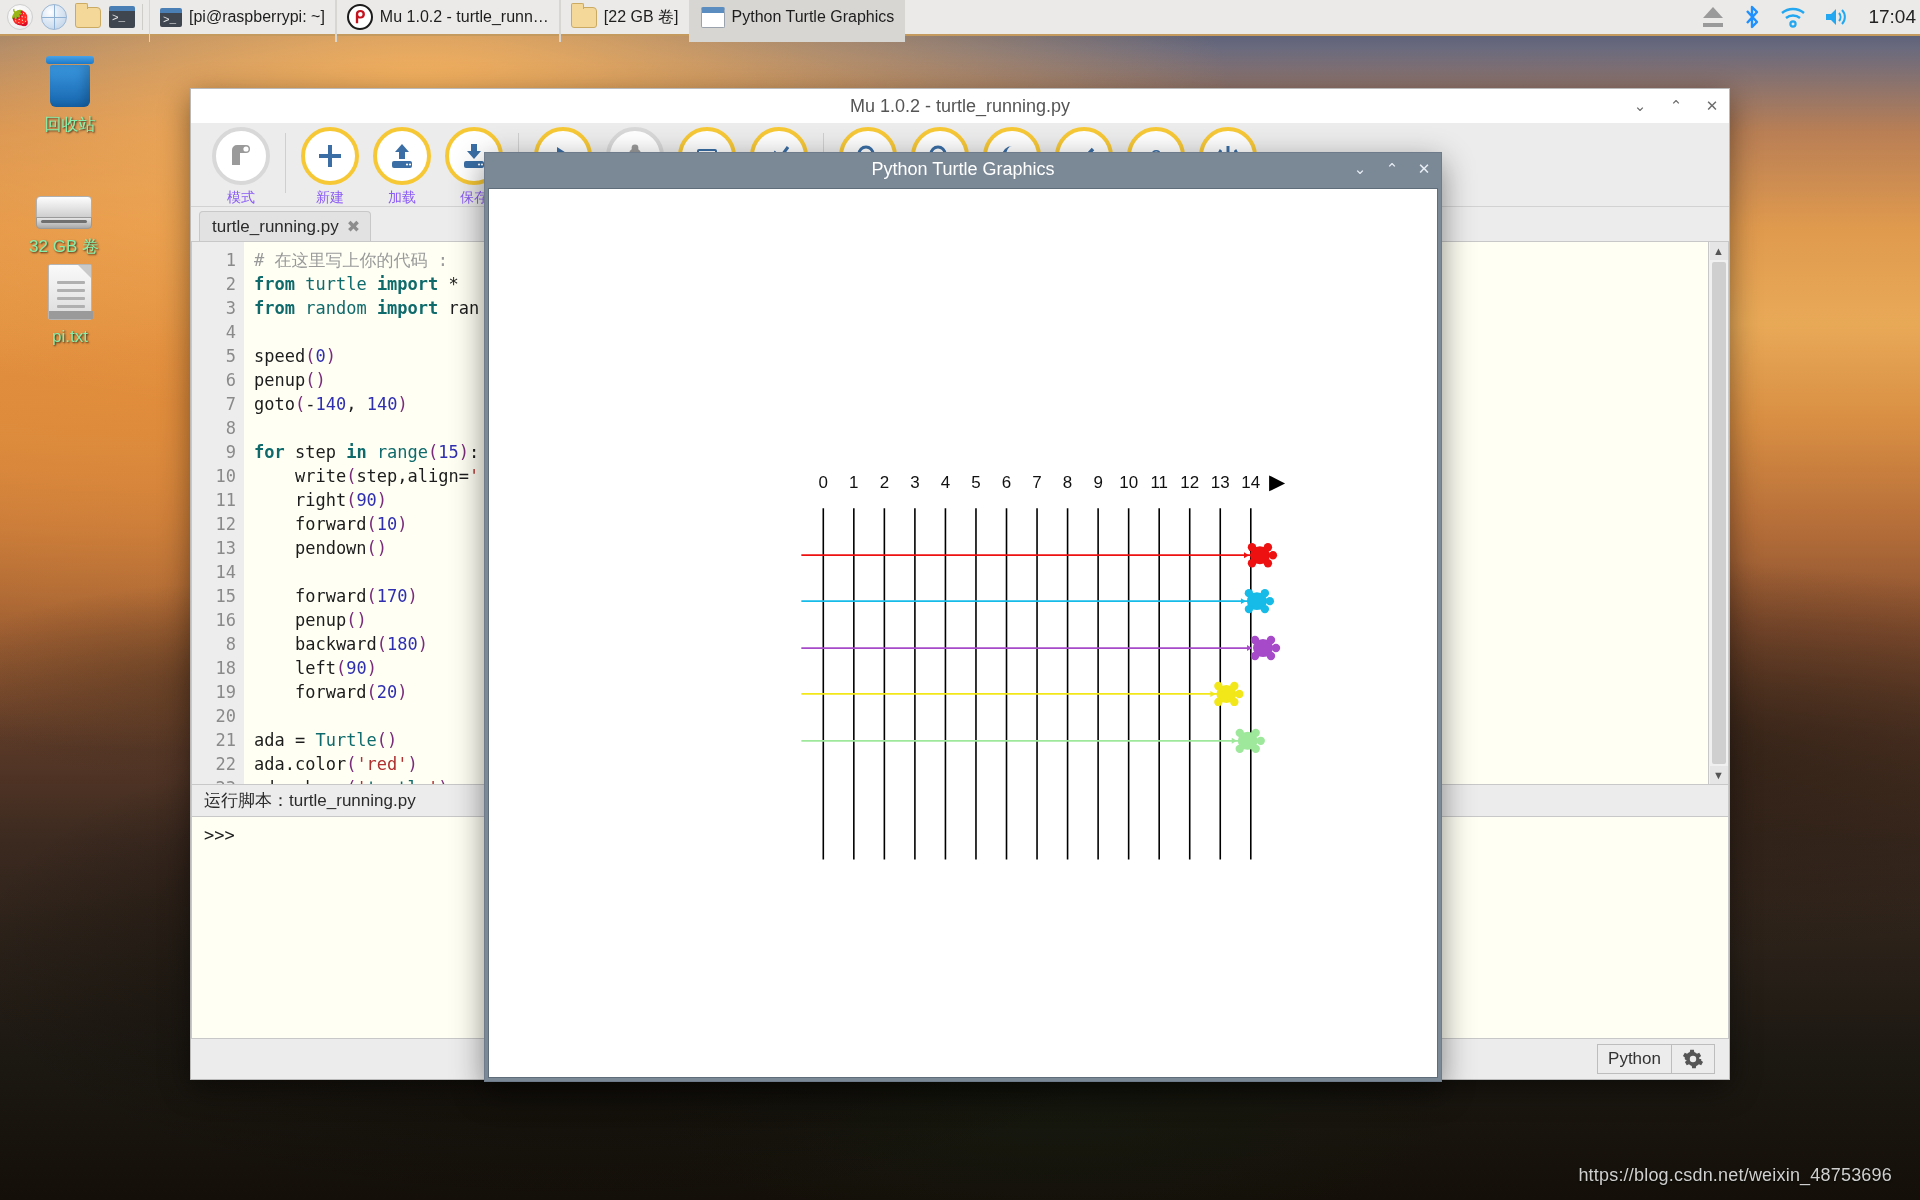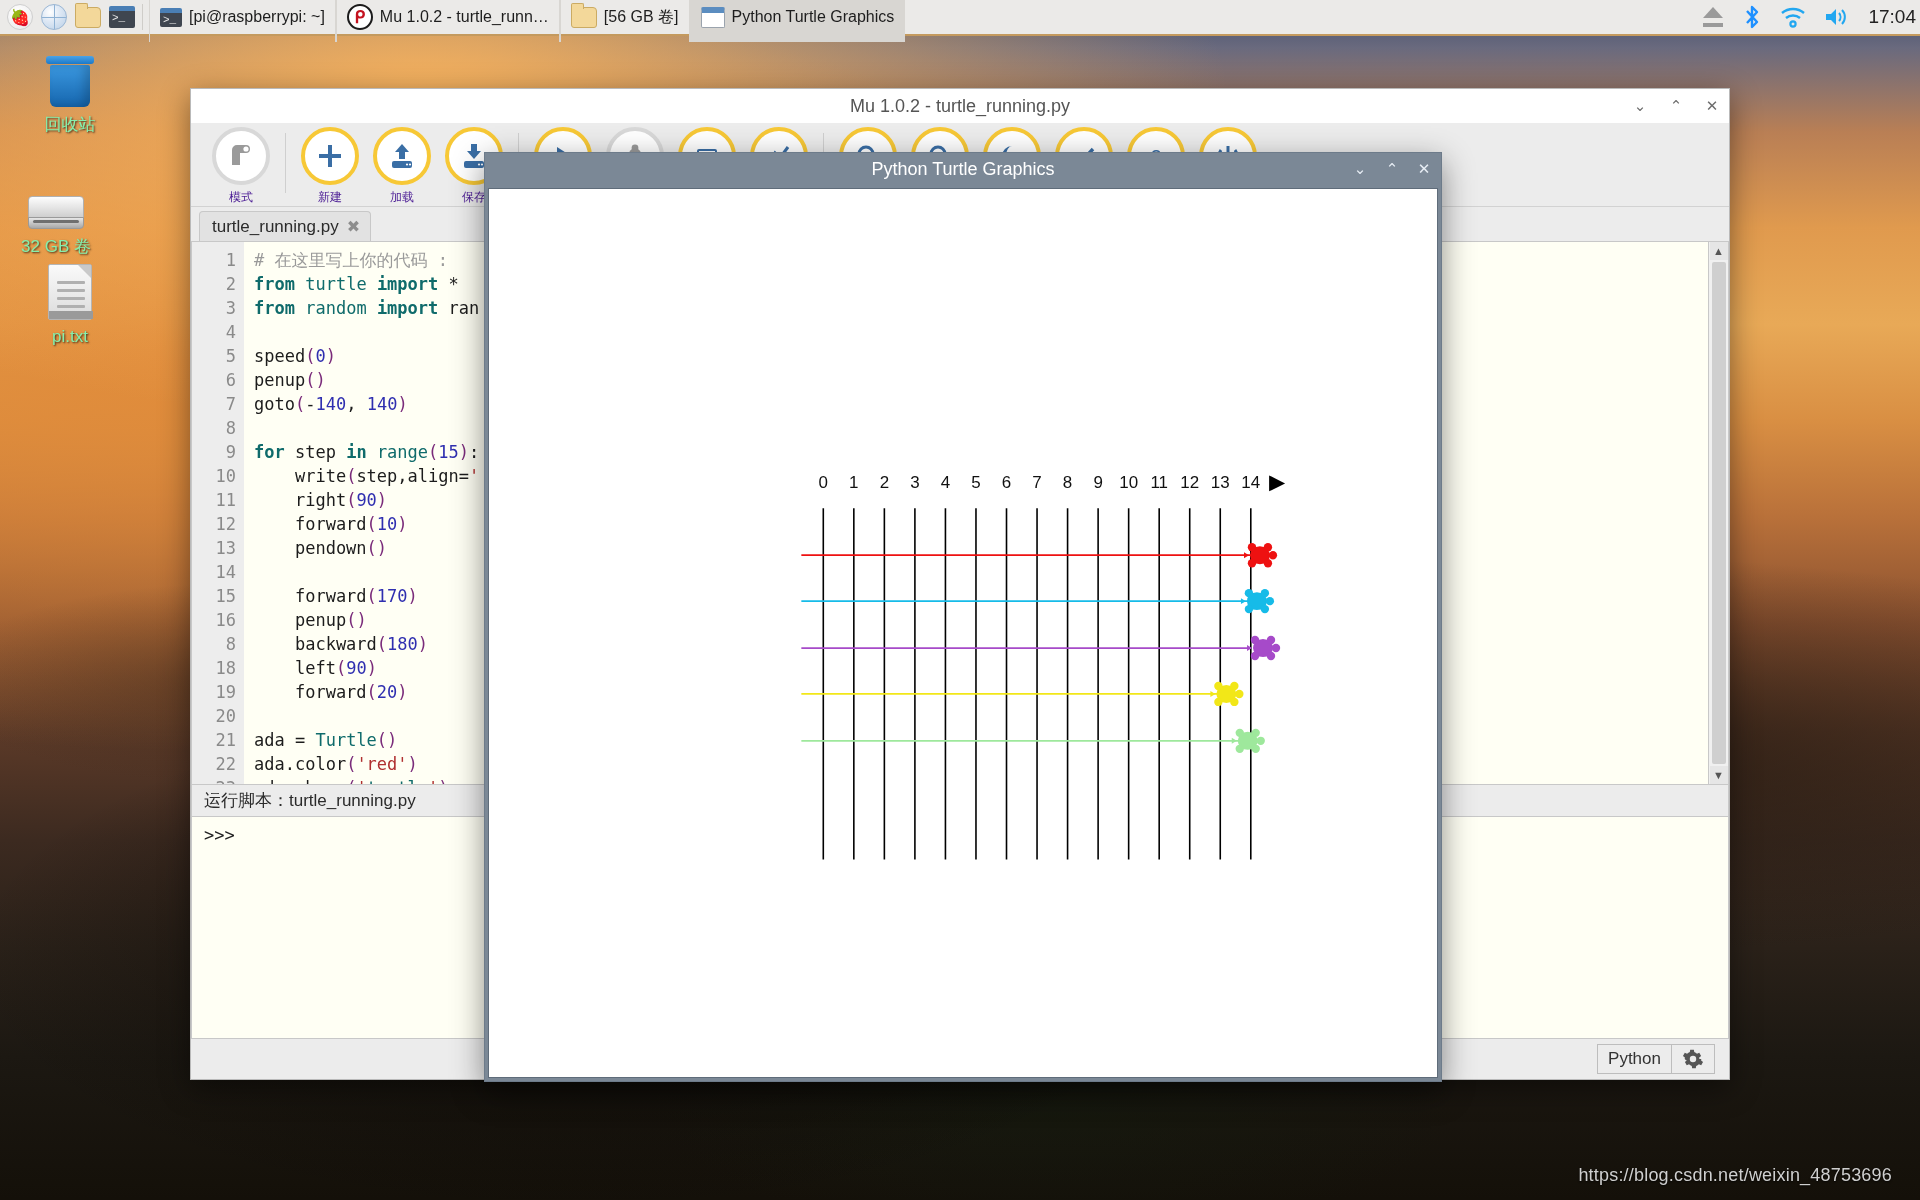--- a/index.html
+++ b/index.html
@@ -136,21 +136,21 @@
     height: 84px; background: #ececec; border-bottom: 1px solid #d2d2d2;
     display: flex; align-items: flex-start; padding: 4px 14px 0 14px; gap: 0; flex: none;
   }
   .tb-btn { width: 72px; display:flex; flex-direction:column; align-items:center; gap:4px; }
   .tb-circle {
     width: 58px; height: 58px; border-radius: 50%; background: #fff;
     border: 4px solid #f7c836; display:flex; align-items:center; justify-content:center;
     color: #3a6ea5;
   }
   .tb-circle.grey { border-color: #d8d8d8; color:#9a9a9a; }
-  .tb-label { font-size: 12px; color: #4c1d95; }
+  .tb-label { font-size: 14px; color: #8b5cf6; }
   .tb-divider { width: 1px; height: 60px; background: #cfcfcf; margin: 6px 8px 0 8px; }
 
   #mu-body { flex: 1; display: flex; flex-direction: column; background:#ececec; min-height:0; }
   #tabstrip { height: 34px; background:#ececec; display:flex; align-items:flex-end; padding-left: 8px; flex:none;}
   .tab {
     height: 30px; background:#e2e2e2; border:1px solid #c8c8c8; border-bottom:none;
     border-radius: 4px 4px 0 0; padding: 0 10px 0 12px; display:flex; align-items:center; gap:8px;
     font-size: 17px; color: #2b2b2b;
   }
   .tab .x { color:#8d8d8d; font-size:16px; font-weight:bold; }
@@ -233,21 +233,21 @@
 <div class="desk-ico" style="left:18px; top:46px;">
   <div class="glyph">
     <div class="bin-icon">
         <div class="lid"></div>
         <div class="body"></div>
       </div>
   </div>
   <div class="cap">回收站</div>
 </div>
 
-<div class="desk-ico" style="left:4px; top:168px;">
+<div class="desk-ico" style="left:12px; top:168px;">
   <div class="glyph">
     <div class="hdd-icon">
         <div class="top"></div>
         <div class="bot"></div>
         <div class="slot"></div>
       </div>
   </div>
   <div class="cap">32 GB 卷</div>
 </div>
 
@@ -287,21 +287,21 @@
   <div class="tb-win">
     <div class="ic-term" style="width:22px;height:19px;"></div>
     <span>[pi@raspberrypi: ~]</span>
   </div>
   <div class="tb-win">
     <div class="ic-mu">ᑭ</div>
     <span>Mu 1.0.2 - turtle_runn…</span>
   </div>
   <div class="tb-win">
     <div class="ic-folder"></div>
-    <span>[56 GB 卷]</span>
+    <span>[22 GB 卷]</span>
   </div>
   <div class="tb-win active">
     <div class="ic-turtlewin"></div>
     <span>Python Turtle Graphics</span>
   </div>
 
   <div class="tb-spacer"></div>
 
   <div class="tb-tray">
     <div class="tray-eject"></div>

